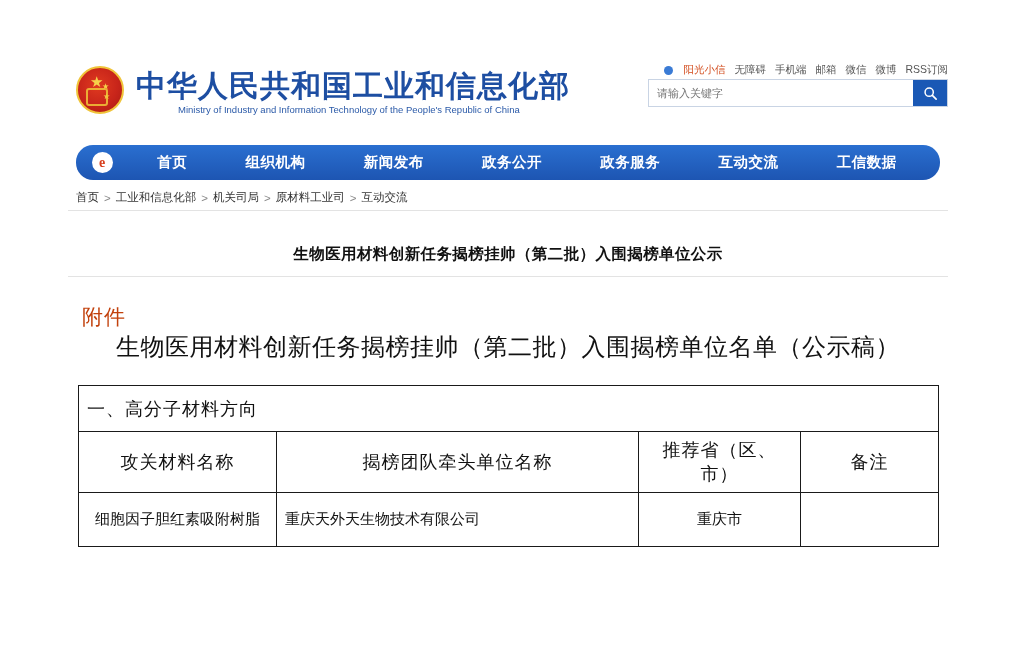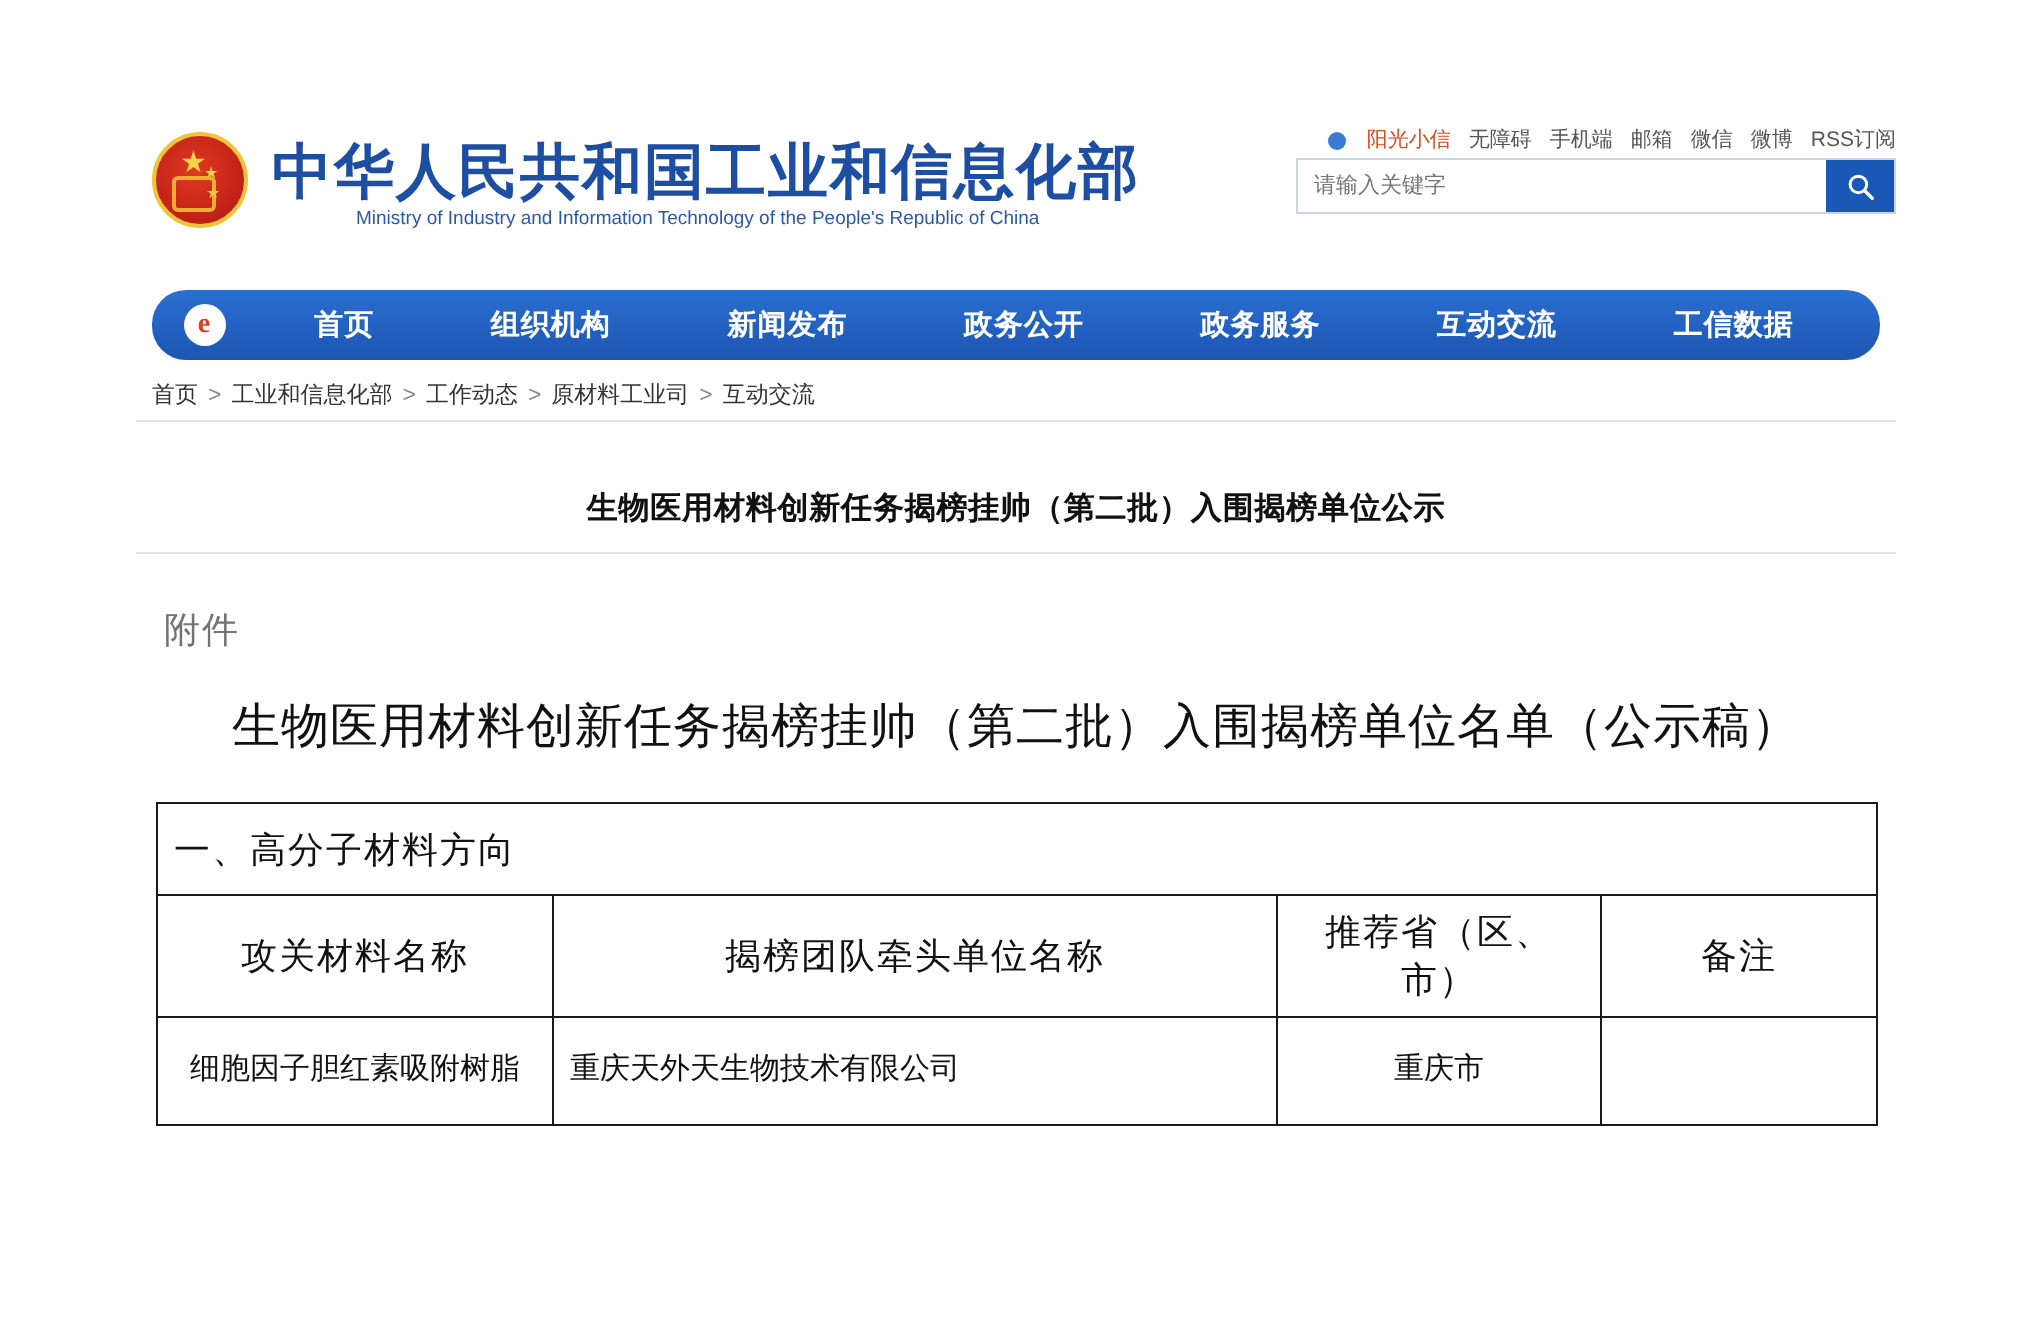--- a/index.html
+++ b/index.html
@@ -245,28 +245,27 @@
   }
 
   
   .doc {
     position: absolute;
     left: 0;
     top: 255px;
     width: 880px;
   }
   .attach-label {
-    font-size: 18px;
-    color: #737373;
+    font-size: 21px;
+    color: #c2410c;
     margin-left: 14px;
     font-family: Liberation Mono, monospace;
     letter-spacing: 1px;
   }
   .doc-title {
-    margin-top: 20px;
     text-align: center;
     font-size: 24px;
     color: #111;
     font-family: "Liberation Serif", serif;
     letter-spacing: .5px;
     white-space: nowrap;
   }
   table.list {
     margin-top: 22px;
     margin-left: 10px;
@@ -358,21 +357,21 @@
         <span class="nav-item">互动交流</span>
         <span class="nav-item">工信数据</span>
       </div>
     </div>
 
     <div class="breadcrumb">
       <span class="crumb">首页</span>
       <span class="sep">&gt;</span>
       <span class="crumb">工业和信息化部</span>
       <span class="sep">&gt;</span>
-      <span class="crumb">工作动态</span>
+      <span class="crumb">机关司局</span>
       <span class="sep">&gt;</span>
       <span class="crumb">原材料工业司</span>
       <span class="sep">&gt;</span>
       <span class="crumb">互动交流</span>
     </div>
 
     <div class="hr-top"></div>
     <div class="article-title">生物医用材料创新任务揭榜挂帅（第二批）入围揭榜单位公示</div>
     <div class="hr-bottom"></div>
 

